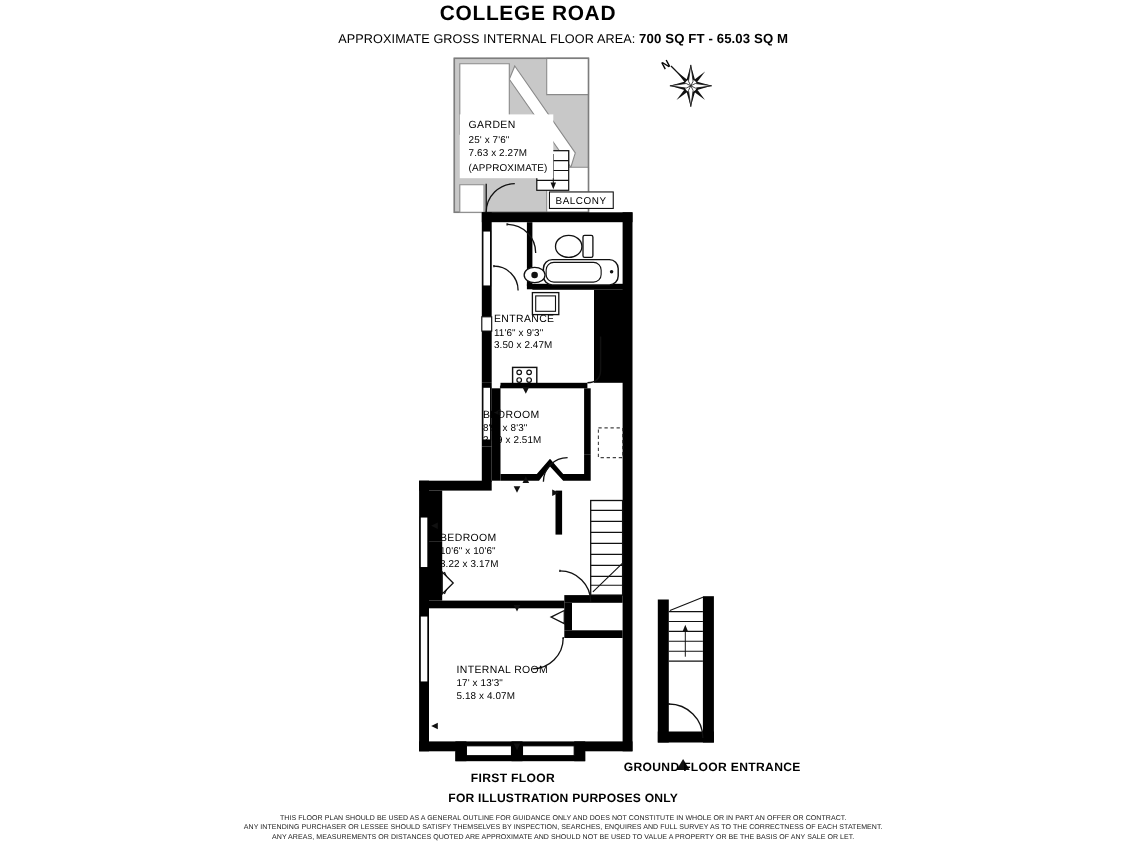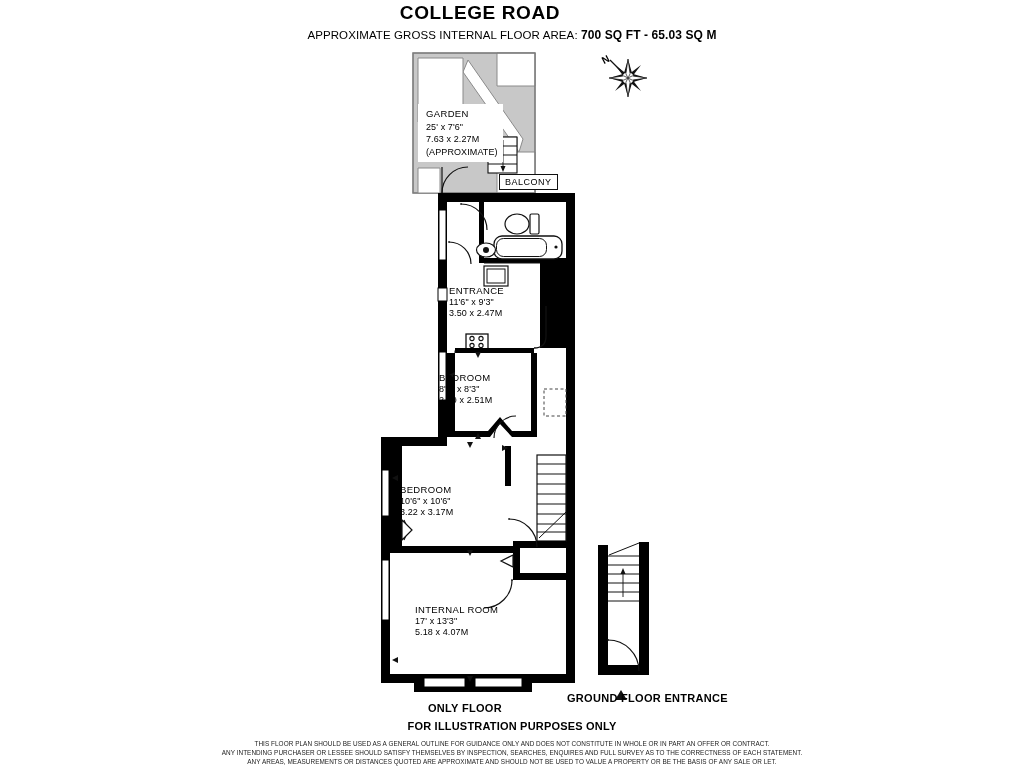--- a/index.html
+++ b/index.html
@@ -382,21 +382,21 @@
     <span class="rl-dim">10'6" x 10'6"</span>
     <span class="rl-dim">3.22 x 3.17M</span>
   </div>
 
   <div class="room-label" id="label-reception" style="left:415px; top:604px; width:140px;">
     <span class="rl-name">INTERNAL ROOM</span>
     <span class="rl-dim">17' x 13'3"</span>
     <span class="rl-dim">5.18 x 4.07M</span>
   </div>
 
-  <div class="floor-label" id="first-floor-label">ONLY FLOOR</div>
+  <div class="floor-label" id="first-floor-label">FIRST FLOOR</div>
   <div class="floor-label" id="ground-entrance-label">GROUND FLOOR ENTRANCE</div>
   <div class="illustration-note">FOR ILLUSTRATION PURPOSES ONLY</div>
   <div class="disclaimer">
     <div>THIS FLOOR PLAN SHOULD BE USED AS A GENERAL OUTLINE FOR GUIDANCE ONLY AND DOES NOT CONSTITUTE IN WHOLE OR IN PART AN OFFER OR CONTRACT.</div>
     <div>ANY INTENDING PURCHASER OR LESSEE SHOULD SATISFY THEMSELVES BY INSPECTION, SEARCHES, ENQUIRES AND FULL SURVEY AS TO THE CORRECTNESS OF EACH STATEMENT.</div>
     <div>ANY AREAS, MEASUREMENTS OR DISTANCES QUOTED ARE APPROXIMATE AND SHOULD NOT BE USED TO VALUE A PROPERTY OR BE THE BASIS OF ANY SALE OR LET.</div>
   </div>
 
 </div>
 

